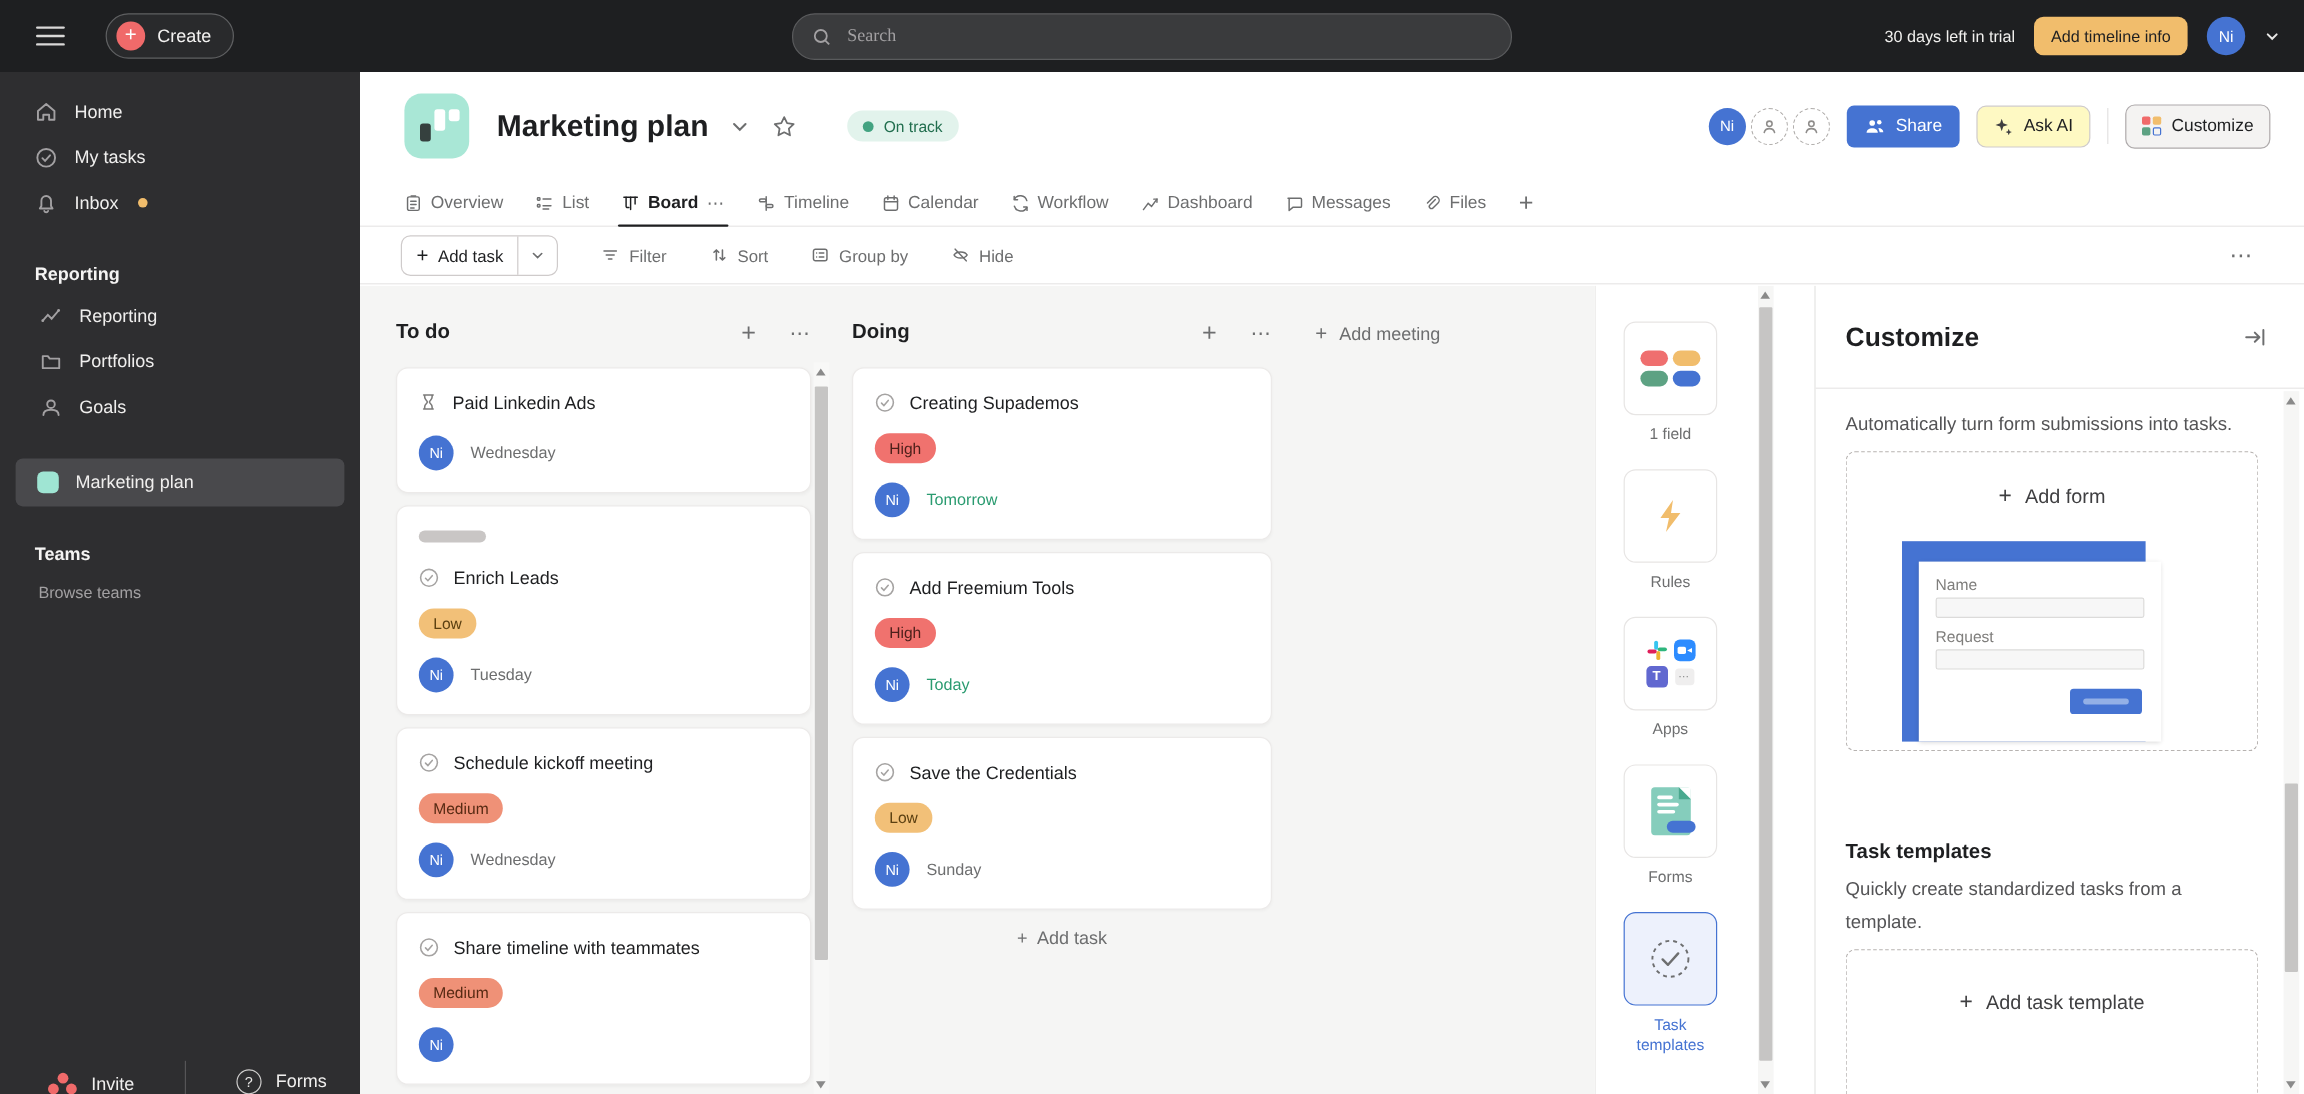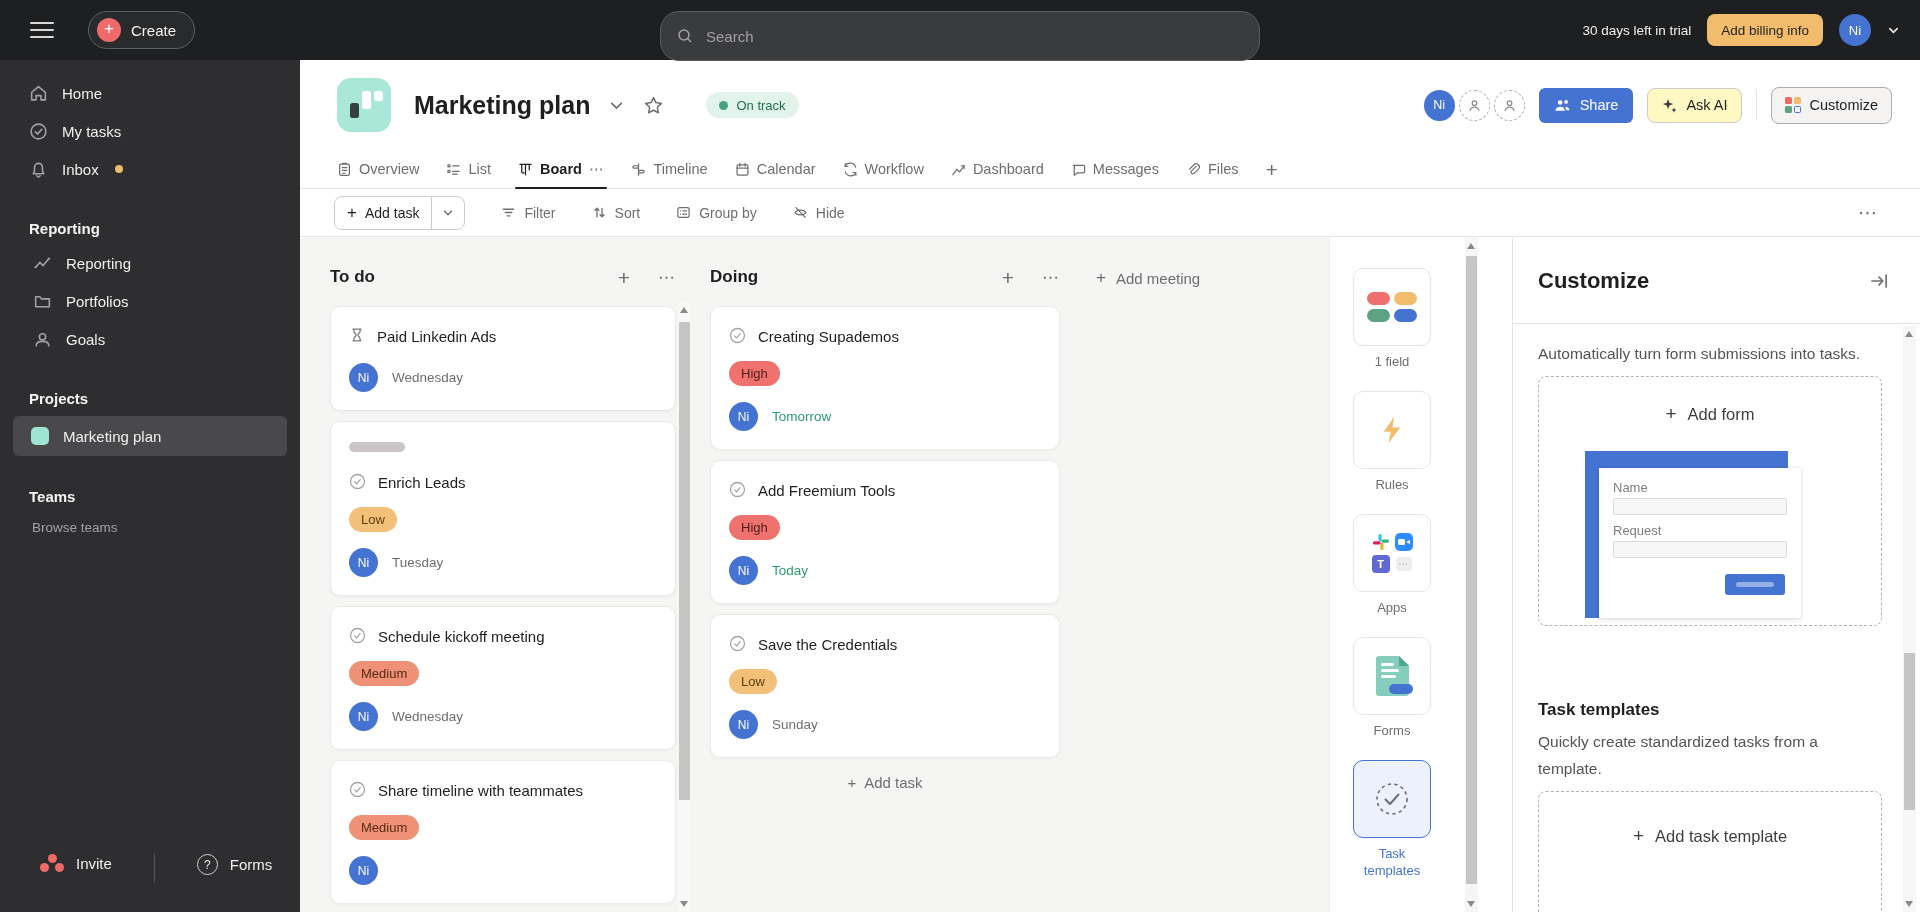--- a/index.html
+++ b/index.html
@@ -7,22 +7,22 @@
   .canvas{position:relative;width:1920px;height:912px;overflow:hidden;background:#fff;
           font-family:"Liberation Sans",sans-serif;color:#1e1f21;}
 
   
   .topbar{position:absolute;left:0;top:0;right:0;height:60px;background:#1e1f21;display:flex;align-items:center;z-index:30;}
   .hamburger{display:flex;flex-direction:column;gap:5px;margin-left:30px;cursor:pointer;}
   .hamburger span{display:block;width:24px;height:2px;background:#d9d8d7;border-radius:1px;}
   .create-btn{margin-left:34px;height:38px;border:1px solid #5f6062;border-radius:19px;display:flex;align-items:center;gap:10px;
               padding:0 18px 0 8px;background:#292a2c;color:#f3f2f1;font-size:15px;cursor:pointer;}
   .plus-badge{width:24px;height:24px;border-radius:50%;background:#f06a6a;color:#fff;font-size:17px;line-height:22px;text-align:center;}
-  .search{position:absolute;left:50%;top:11px;transform:translateX(-50%);width:600px;height:50px;background:#3a3b3d;
-          border:1px solid #5a5b5d;border-radius:19px;display:flex;align-items:center;gap:11px;padding:0 16px;}
+  .search{position:absolute;left:50%;top:11px;transform:translateX(-50%);width:600px;height:39px;background:#3a3b3d;
+          border:1px solid #5a5b5d;border-radius:19px;display:flex;align-items:center;gap:11px;padding:0 16px;font-family:Liberation Serif, serif;}
   .search svg{flex:none;}
   .search input{background:transparent;border:none;outline:none;color:#cfcecd;font-size:15px;width:100%;font-family:inherit;}
   .search input::placeholder{color:#a2a0a2;}
   .topbar-right{margin-left:auto;display:flex;align-items:center;gap:16px;padding-right:20px;}
   .trial{font-size:13.5px;color:#f1f0ee;}
   .billing-btn{height:32px;background:#f1bd6c;color:#1e1f21;border:none;border-radius:8px;font-size:13.5px;padding:0 14px;
                display:flex;align-items:center;font-family:inherit;cursor:pointer;}
   .avatar{width:32px;height:32px;border-radius:50%;background:#4573d2;color:#fff;display:flex;align-items:center;
           justify-content:center;font-size:13px;flex:none;}
 
@@ -34,21 +34,21 @@
   .inbox-dot{width:8px;height:8px;border-radius:50%;background:#f1bd6c;margin-left:2px;}
   .side-section{margin-top:24px;}
   .side-header{font-size:15px;font-weight:700;color:#f5f4f3;padding-left:29px;height:32px;display:flex;align-items:center;}
   .side-sub{padding-left:33px;}
   .proj-row{display:flex;align-items:center;gap:14px;height:40px;margin:2px 13px;padding-left:18px;border-radius:6px;
             background:#49494c;font-size:15px;cursor:pointer;}
   .proj-sq{width:18px;height:18px;border-radius:5px;background:#9fe5d3;flex:none;}
   .team-row{display:flex;align-items:center;gap:14px;height:38px;padding:0 30px 0 33px;font-size:15px;cursor:pointer;}
   .team-row .grow{flex:1;white-space:nowrap;overflow:hidden;}
   .browse{font-size:13.5px;color:#a2a0a2;padding-left:32px;margin-top:8px;cursor:pointer;}
-  .side-bottom{position:absolute;left:0;right:0;bottom:0;height:58px;display:flex;align-items:flex-start;padding-left:40px;}
+  .side-bottom{position:absolute;left:0;right:0;bottom:0;height:58px;display:flex;align-items:flex-end;padding-left:40px;}
   .invite,.help{display:flex;align-items:center;gap:12px;font-size:15px;cursor:pointer;}
   .vdiv{width:1px;height:28px;background:#565557;margin:0 42px;}
   .asana-dots{position:relative;width:24px;height:18px;}
   .asana-dots i{position:absolute;width:9px;height:9px;border-radius:50%;background:#f06a6a;}
   .asana-dots i:nth-child(1){left:8px;top:0;}
   .asana-dots i:nth-child(2){left:0;top:9px;}
   .asana-dots i:nth-child(3){left:15px;top:9px;}
   .qmark{width:21px;height:21px;border-radius:50%;border:1.6px solid #cfcecd;display:flex;align-items:center;
          justify-content:center;font-size:12px;color:#e8e7e6;}
 
@@ -218,21 +218,21 @@
     </div>
     <div class="search">
       <svg width="16" height="16" viewBox="0 0 16 16" fill="none" stroke="#a2a0a2" stroke-width="1.5">
           <circle cx="7" cy="7" r="5"></circle>
           <path d="M10.8 10.8L14 14"></path>
         </svg>
       <input type="text" placeholder="Search" style="">
     </div>
     <div class="topbar-right">
       <span class="trial">30 days left in trial</span>
-      <button class="billing-btn">Add billing info</button>
+      <button class="billing-btn">Add timeline info</button>
       <span class="avatar">Ni</span>
       <svg width="13" height="13" viewBox="0 0 14 14" fill="none" stroke="#e8e7e6" stroke-width="1.8" stroke-linecap="round">
           <path d="M3 5l4 4 4-4"></path>
         </svg>
     </div>
   </header>
 
   <aside class="sidebar">
     <div class="side-top">
       <div class="side-item">
@@ -277,21 +277,20 @@
       <div class="side-item side-sub">
         <svg width="19" height="19" viewBox="0 0 18 18" fill="none" stroke="currentColor" stroke-width="1.5" stroke-linecap="round">
             <path d="M3 15c0-2.8 2.7-4.2 6-4.2s6 1.4 6 4.2"></path>
             <circle cx="9" cy="6.5" r="3"></circle>
           </svg>
         <span>Goals</span>
       </div>
     </div>
 
     <div class="side-section">
-      <div class="side-header">Projects</div>
       <div class="proj-row">
         <span class="proj-sq"></span>
         <span>Marketing plan</span>
       </div>
     </div>
 
     <div class="side-section">
       <div class="side-header">Teams</div>
       <div class="browse">Browse teams</div>
     </div>

